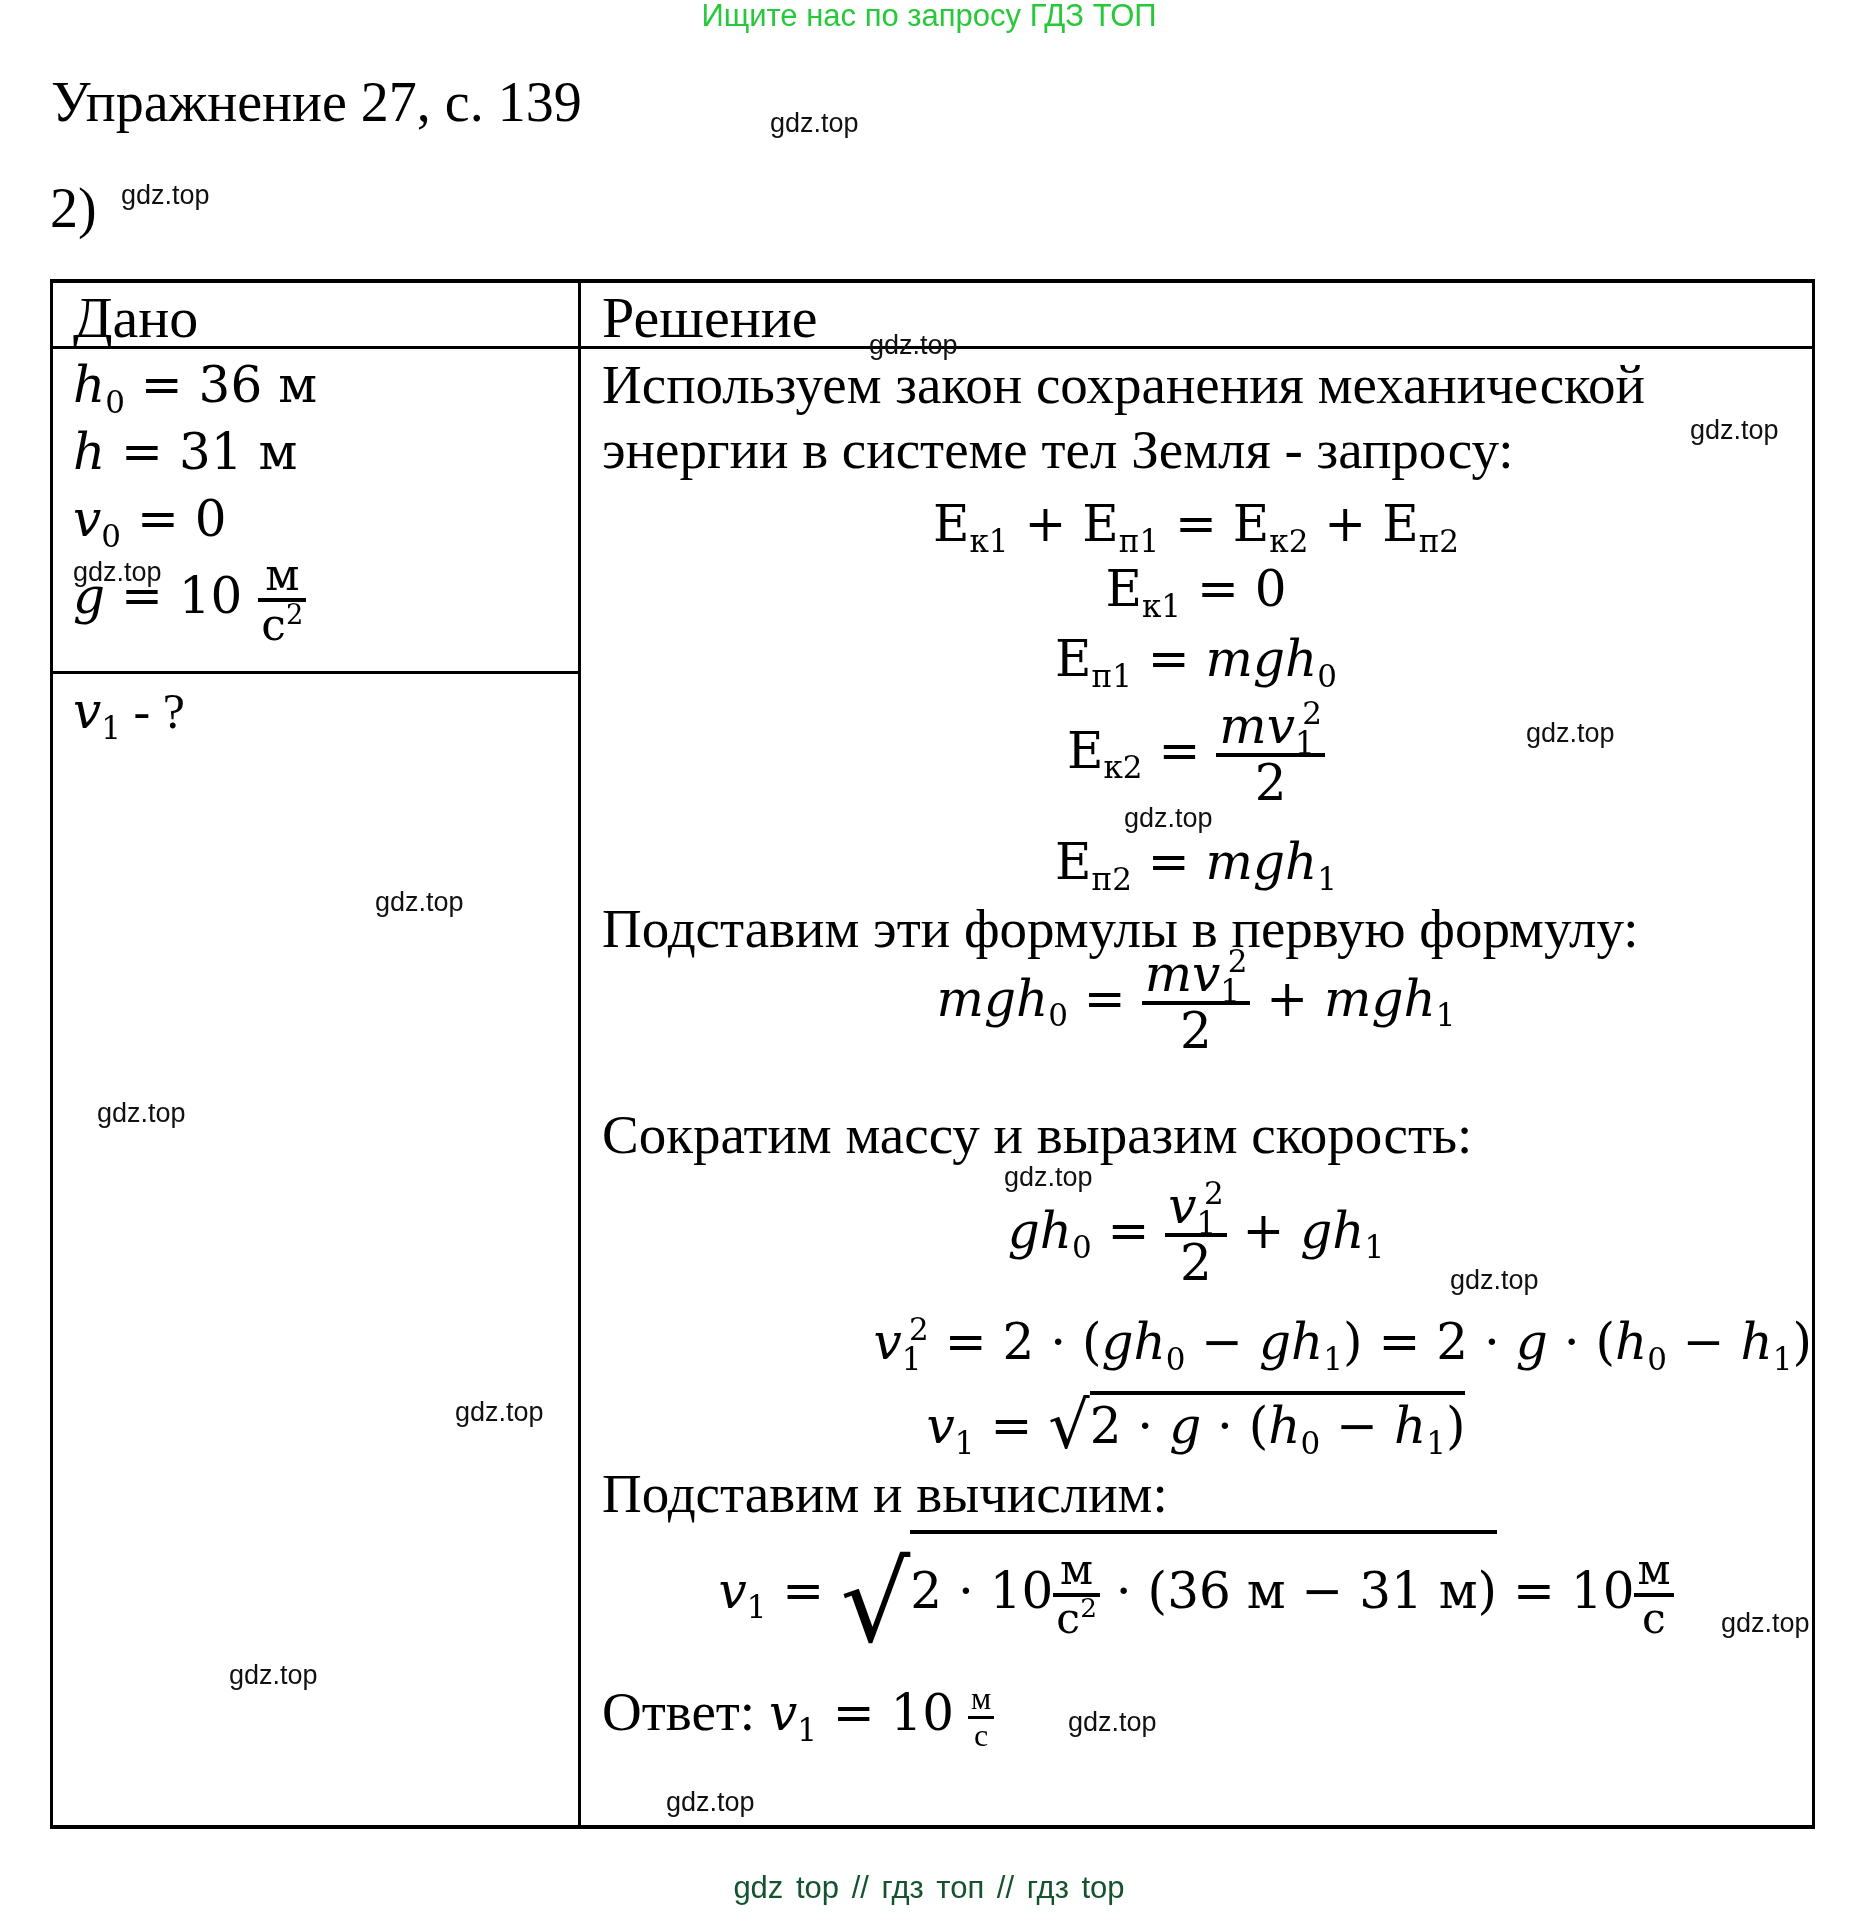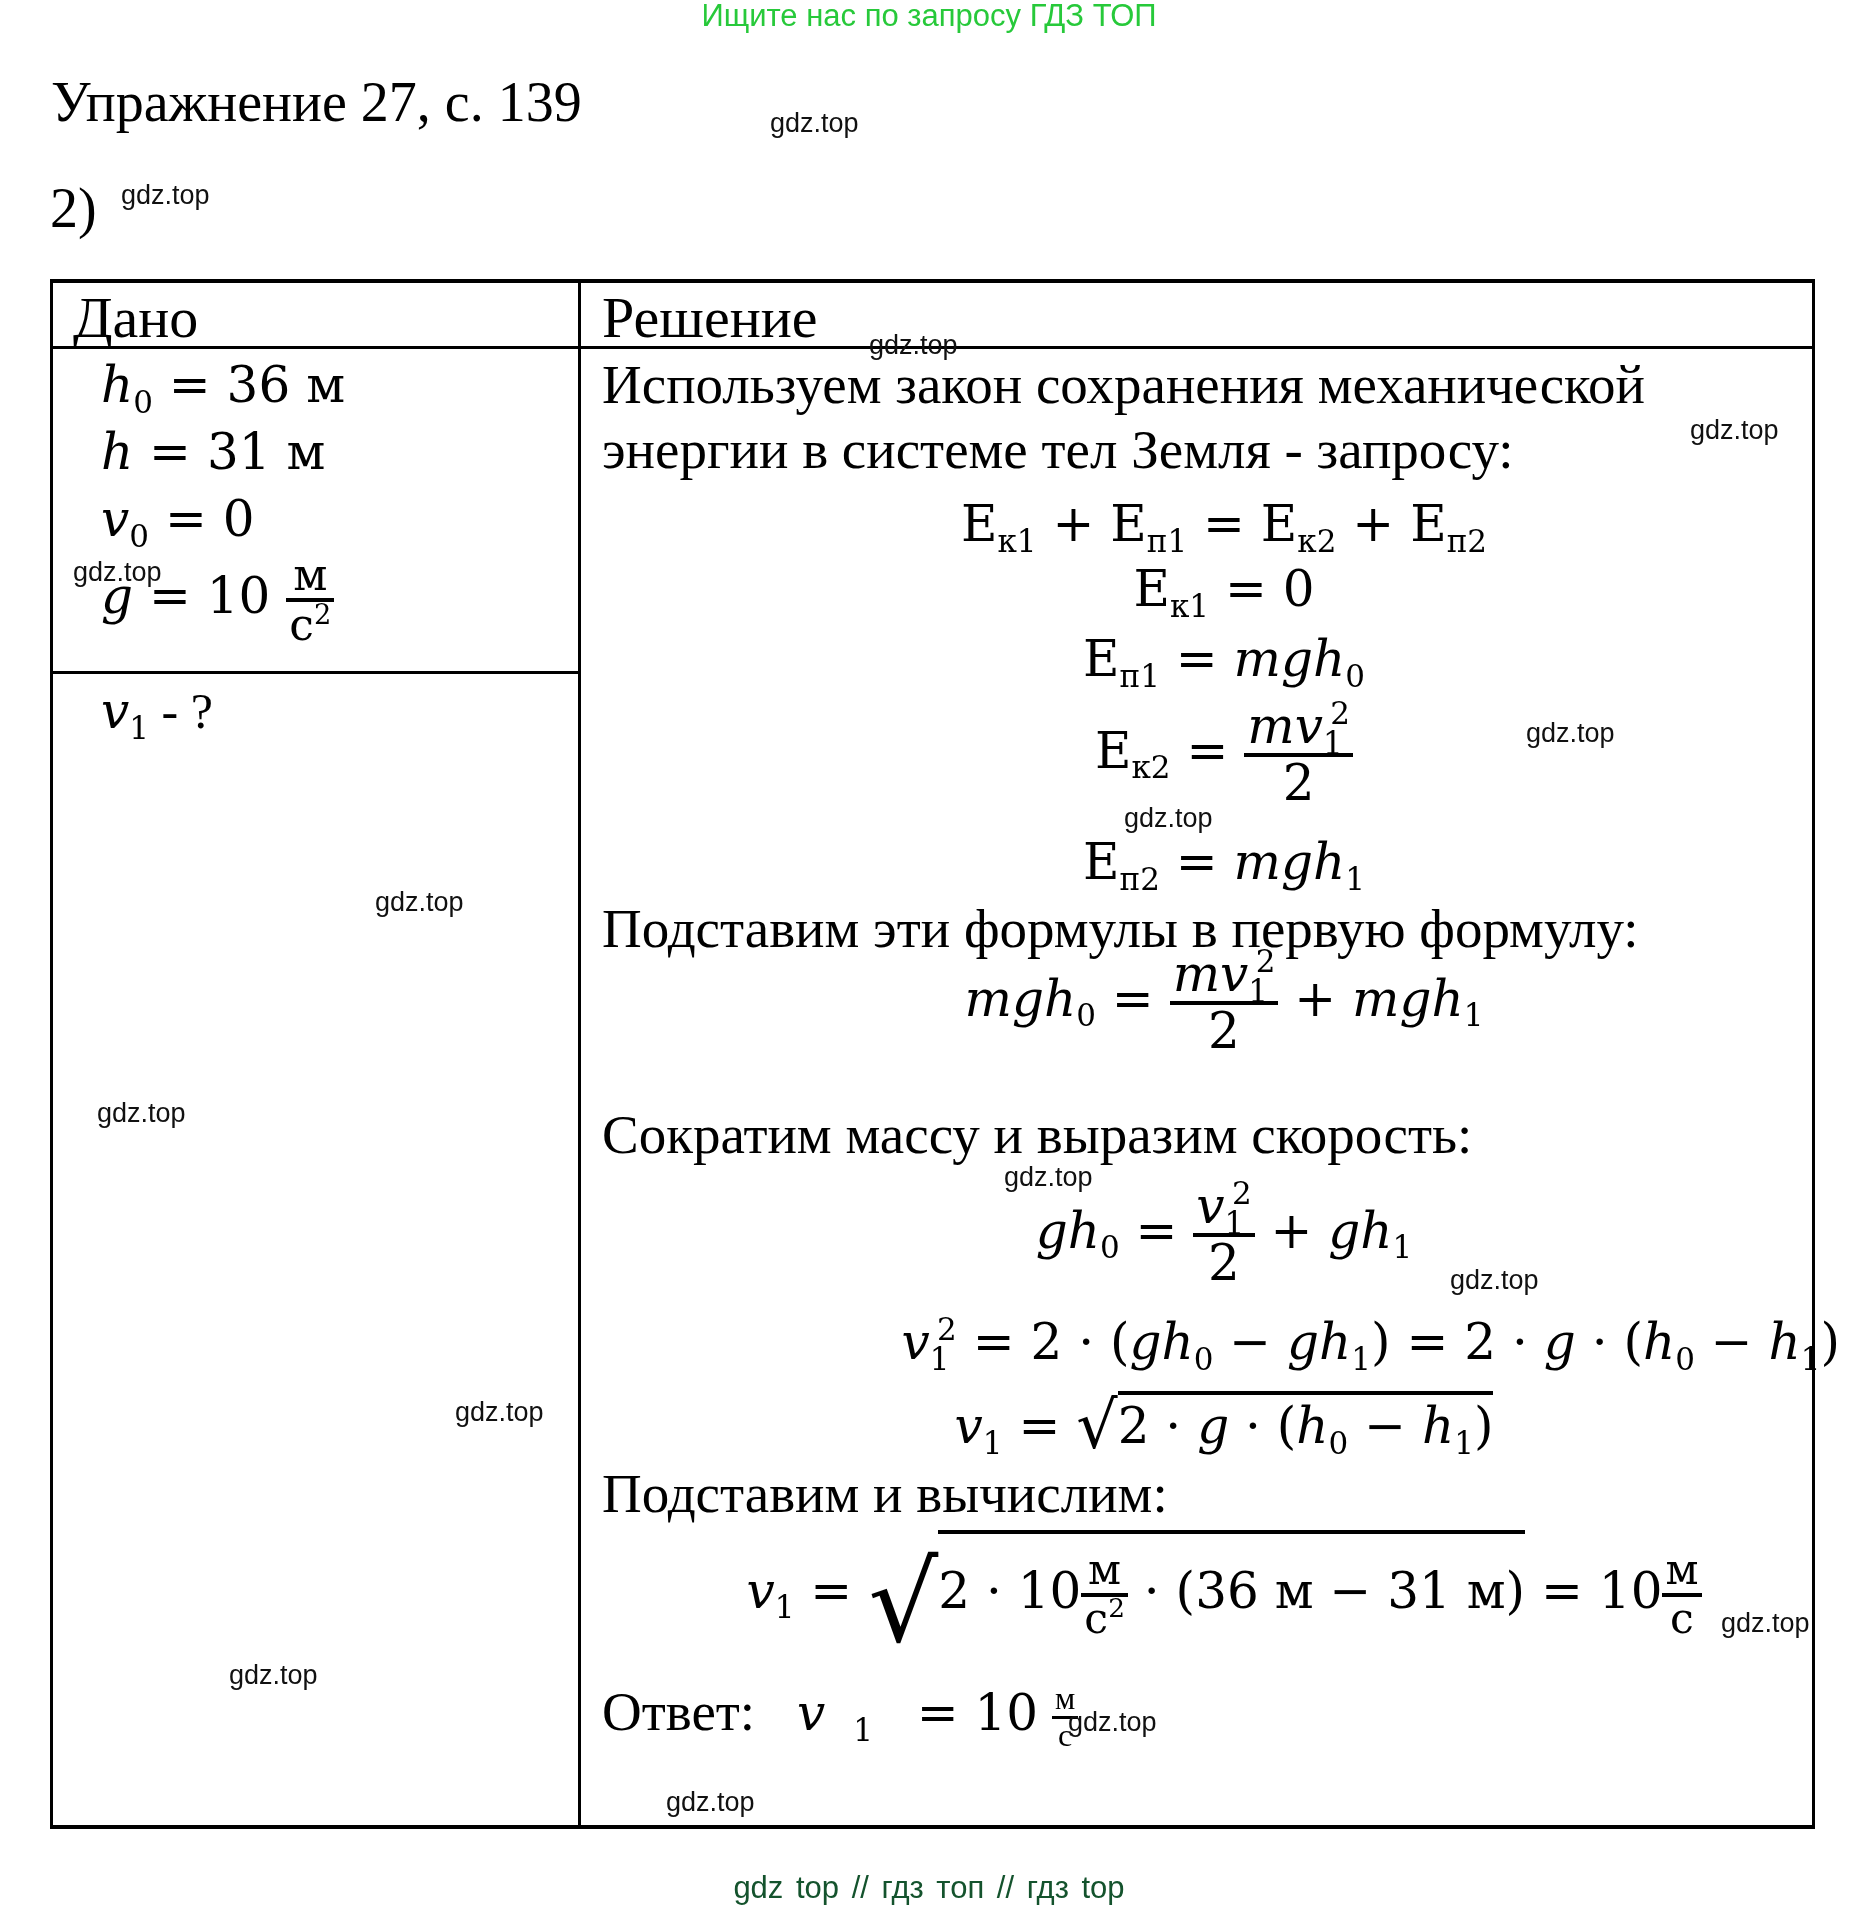--- a/index.html
+++ b/index.html
@@ -1,19 +1,19 @@
 <!DOCTYPE html>
 <html><head>
 <meta charset="utf-8">
 <style>
   html, body { margin: 0; padding: 0; background: #ffffff; }
   body { width: 1858px; height: 1926px; position: relative; overflow: hidden; color: #000; }
   .abs { position: absolute; white-space: nowrap; }
   .serif { font-family: "Liberation Serif", serif; }
-  .math { font-family: "DejaVu Serif", serif; margin-left: 28px; }
+  .math { font-family: "DejaVu Serif", serif; }
   .mi { font-style: italic; }
   .top-banner { left: 0; width: 1858px; top: -2px; text-align: center; font-size: 31px; color: #27c93a; font-family: "Liberation Sans", sans-serif; }
   .title { left: 51px; top: 70px; font-size: 56px; }
   .num { left: 50px; top: 176px; font-size: 56px; }
   .wm { font-family: "Liberation Sans", sans-serif; font-size: 27px; color: #111; }
   .footer { left: 0; width: 1858px; top: 1870px; text-align: center; font-size: 31px; color: #14532d; font-family: "Liberation Sans", sans-serif; word-spacing: 4px; }
   .line { position: absolute; background: #000; }
   .cell-head { font-size: 58px; }
   .given { font-size: 50px; }
   .sol-text { font-size: 55px; left: 602px; }

